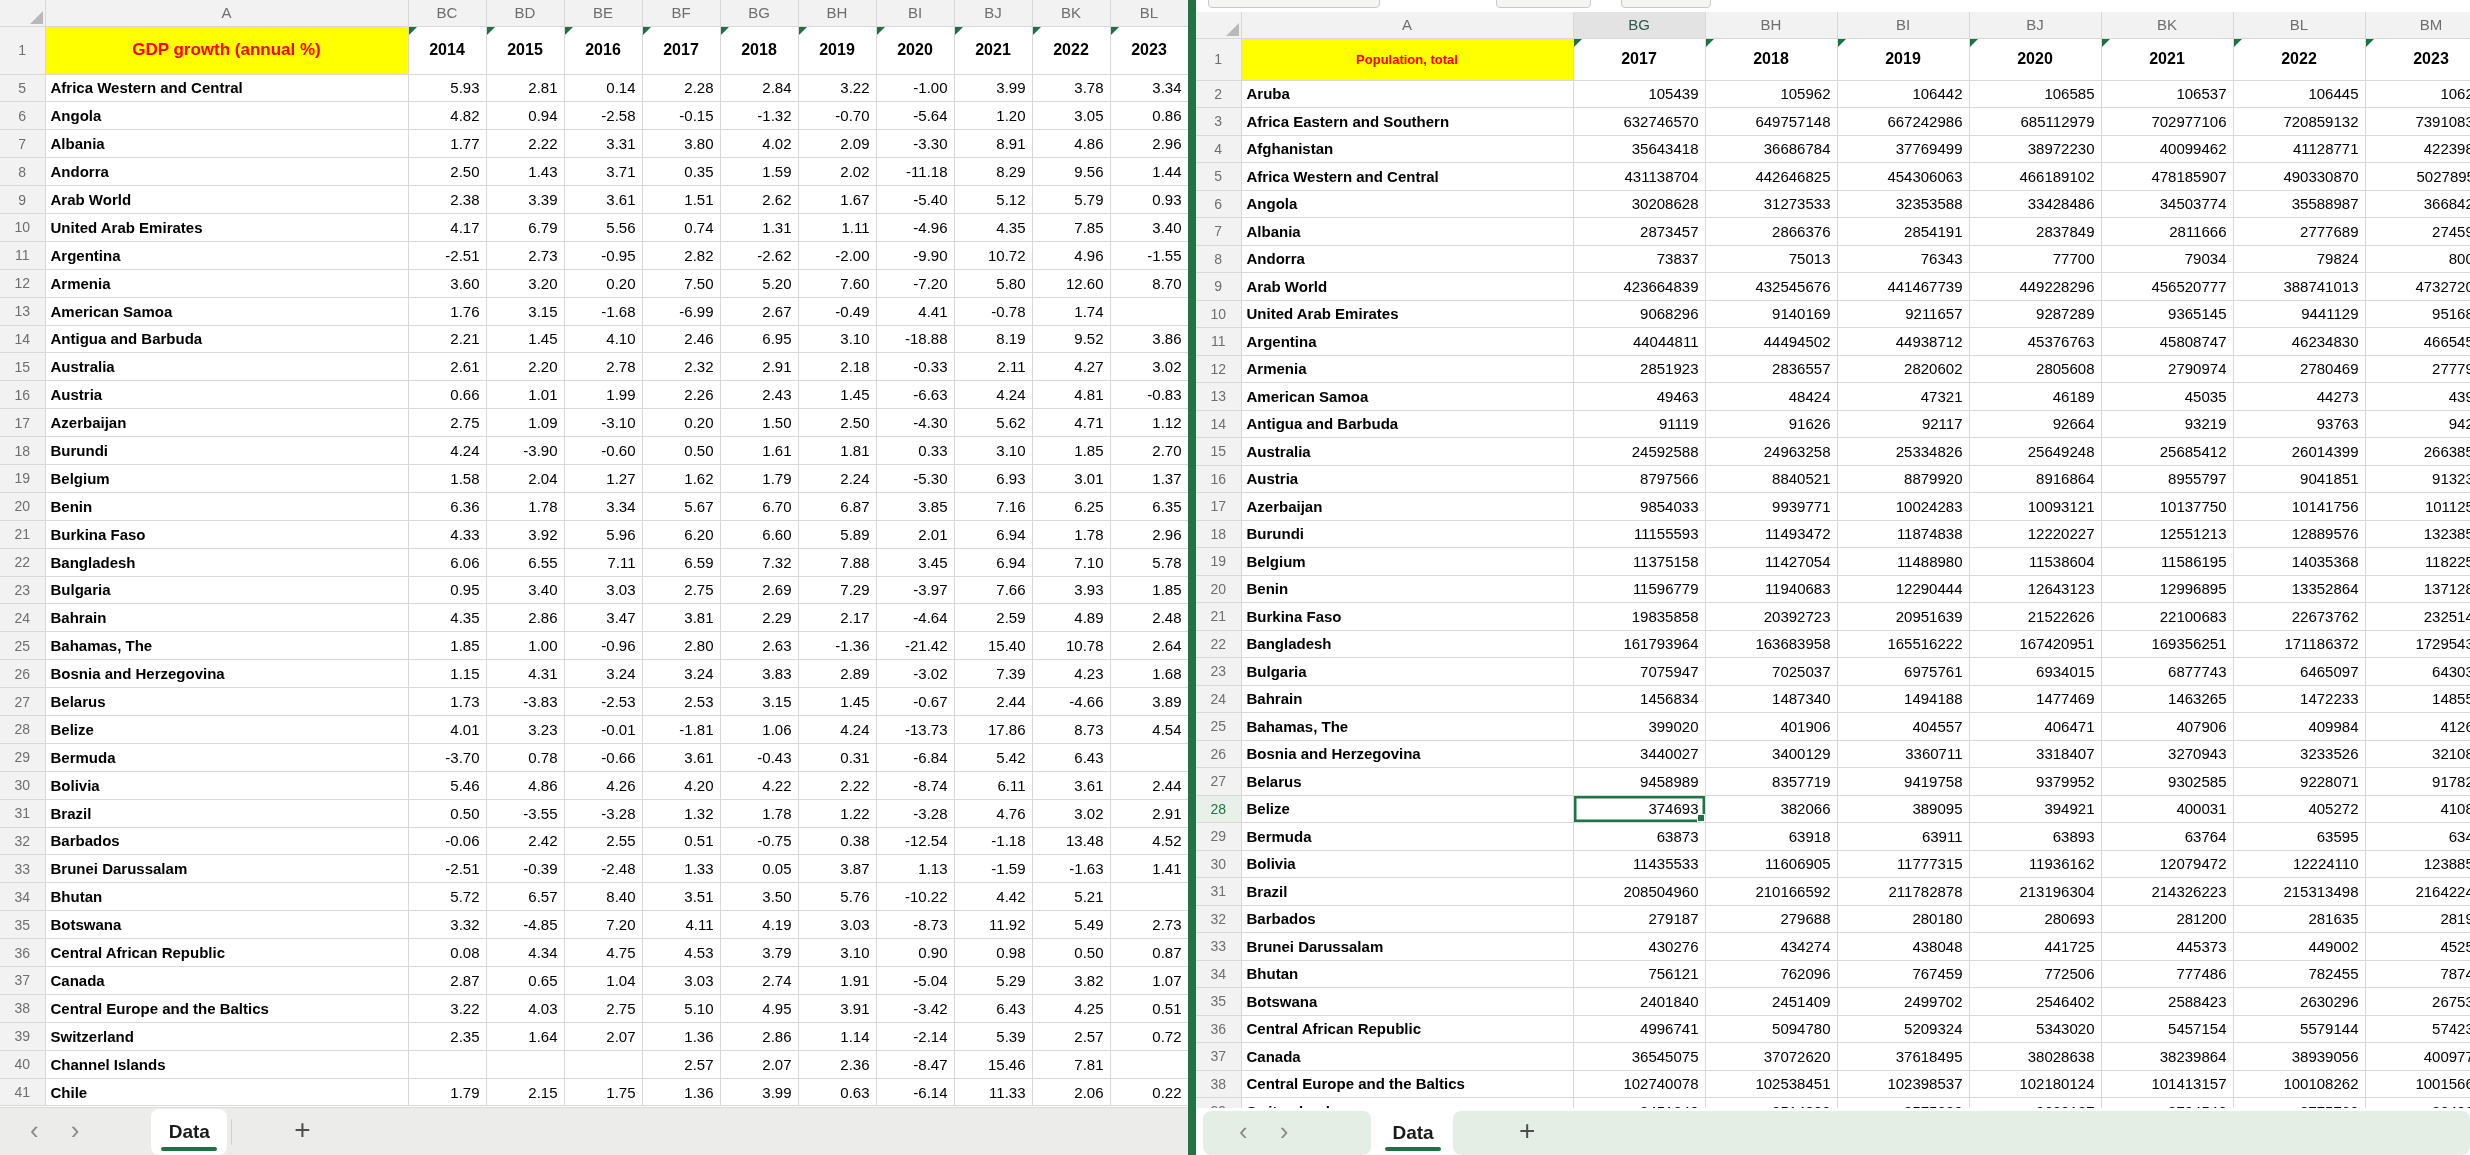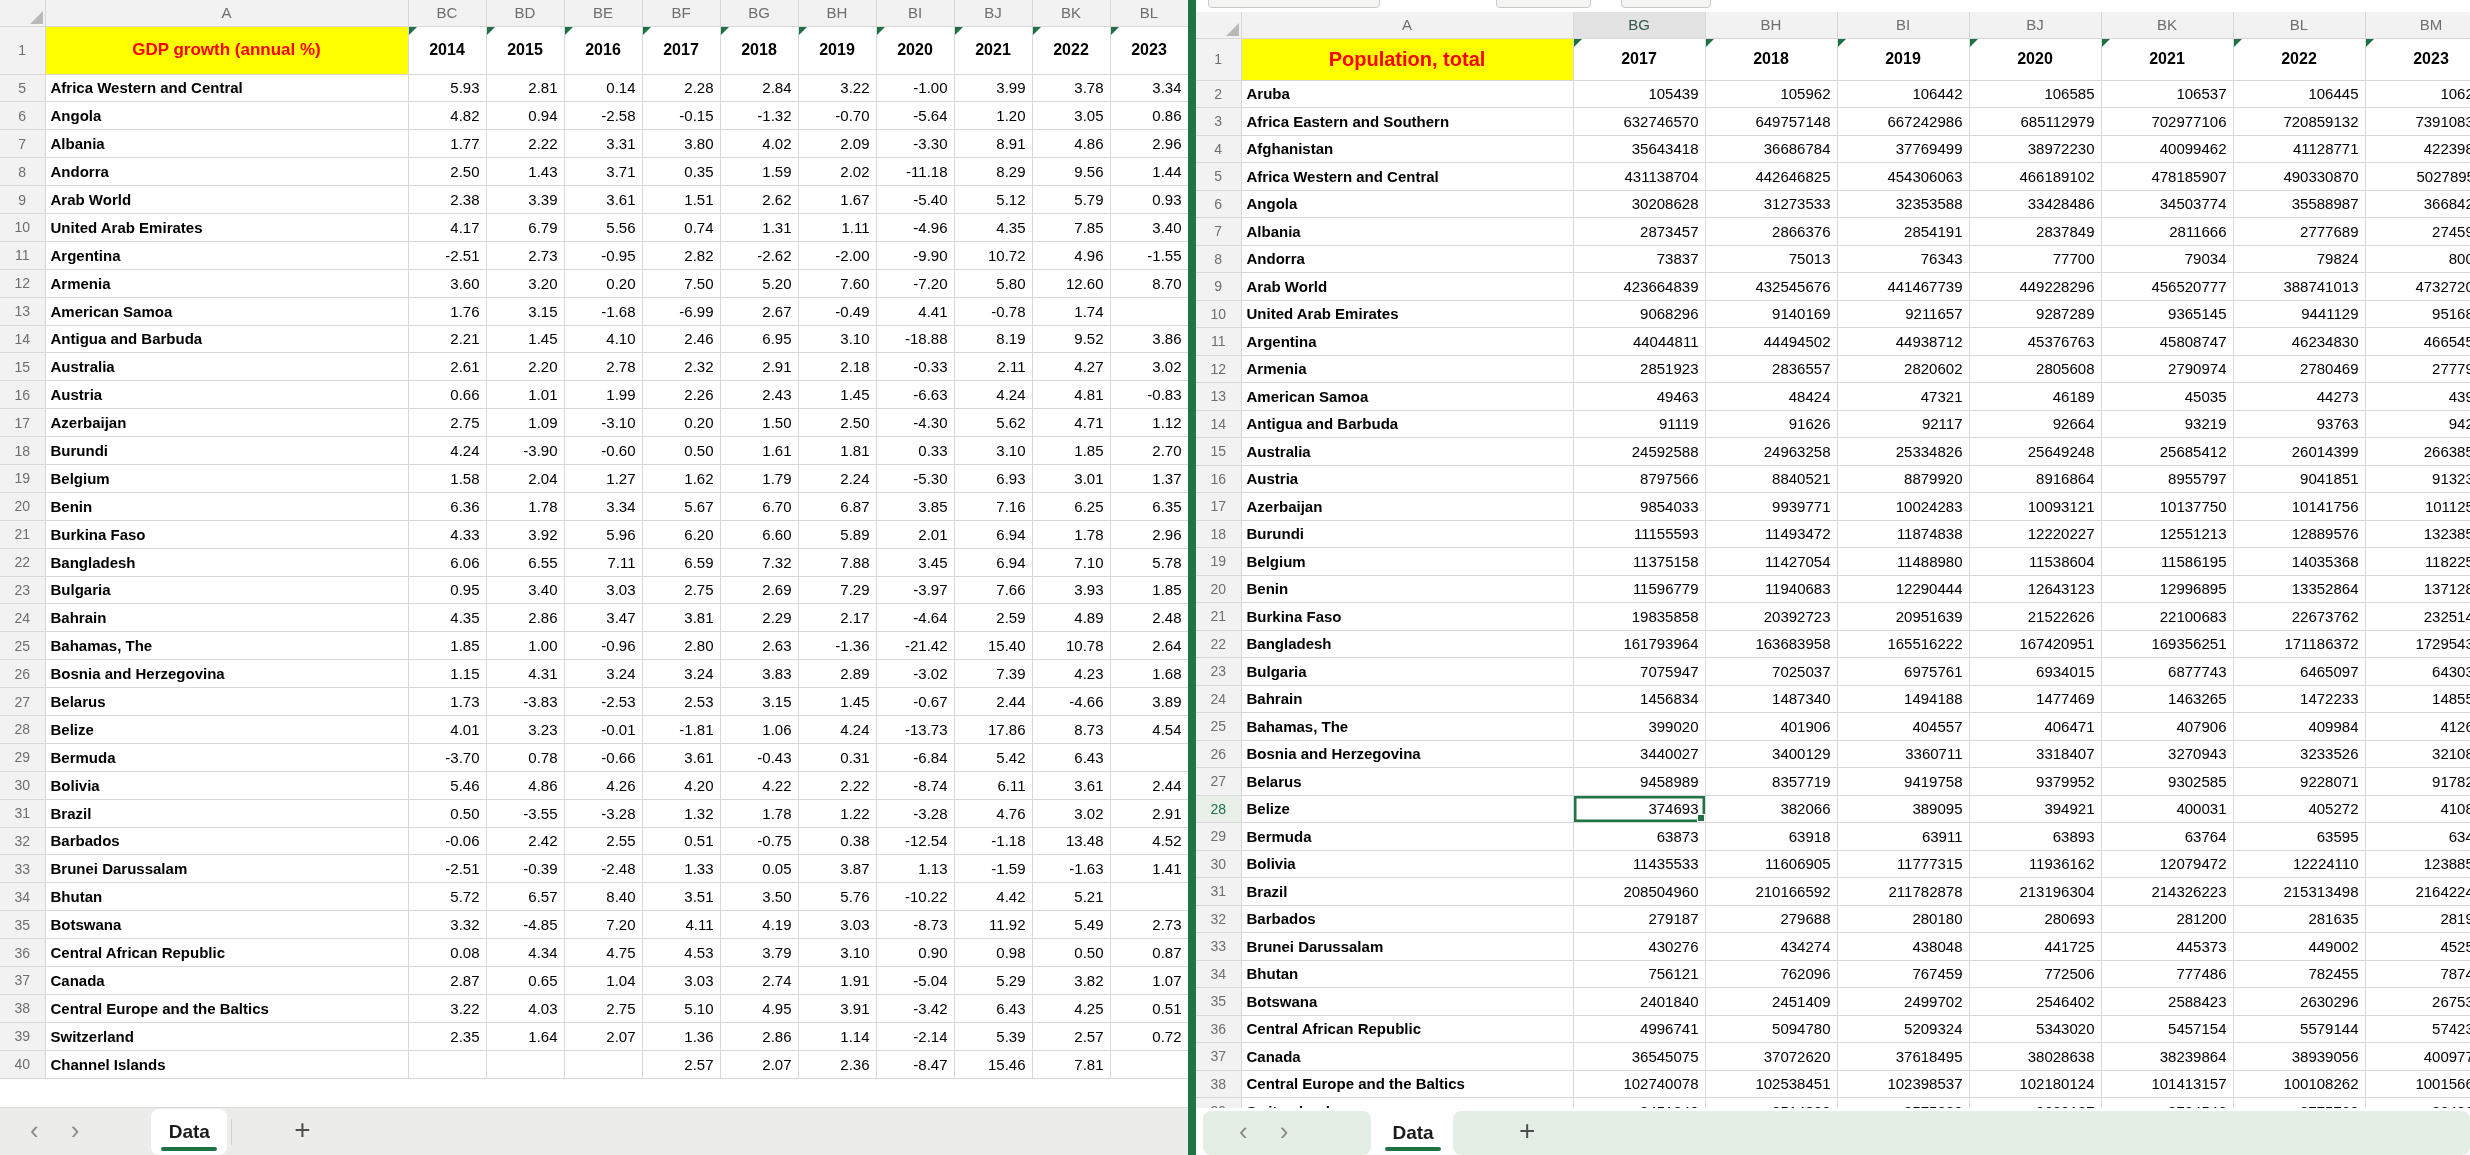--- a/index.html
+++ b/index.html
@@ -29,21 +29,21 @@
   .colhdr { font-size:15px; text-align:center; }
   .gut    { font-size:14px; text-align:center; }
   .corner { position:relative; }
   .wedge  { position:absolute; right:2px; bottom:2px; width:0; height:0;
             border-bottom:13px solid #b9b9b9; border-left:13px solid transparent; }
 
   .selcol { background:#e3e3e3; color:#33584a; border-bottom:2.5px solid #217346; }
   .selgut { background:#e9efe9; color:#217346; border-right:2.5px solid #217346; }
 
   .titlecell { background:#ffff00; color:#ff0000; font-weight:bold; text-align:center; font-size:17px; }
-  .win-right .titlecell { font-size:20px; }
+  .win-right .titlecell { font-size:13px; }
 
   .yearcell { position:relative; font-weight:bold; font-size:16px; text-align:center; color:#000; }
   .tri { position:absolute; top:0; left:0; width:0; height:0;
          border-top:8px solid #1e7145; border-right:8px solid transparent; }
 
   .country { font-weight:bold; font-size:15px; color:#000; padding-left:5px; text-align:left; }
   .num { font-size:15px; color:#000; text-align:right; padding-right:6px; }
 
   .selcell { position:relative; box-shadow:inset 0 0 0 2.5px #217346; }
   .handle  { position:absolute; right:0px; bottom:0px; width:8px; height:8px;
@@ -625,20 +625,34 @@
               <td class="num"></td>
               <td class="num"></td>
               <td class="num">2.57</td>
               <td class="num">2.07</td>
               <td class="num">2.36</td>
               <td class="num">-8.47</td>
               <td class="num">15.46</td>
               <td class="num">7.81</td>
               <td class="num"></td>
             </tr>
+            <tr style="height:27.9px">
+              <td class="gut">41</td>
+              <td class="country">Chile</td>
+              <td class="num">1.79</td>
+              <td class="num">2.15</td>
+              <td class="num">1.75</td>
+              <td class="num">1.36</td>
+              <td class="num">3.99</td>
+              <td class="num">0.63</td>
+              <td class="num">-6.14</td>
+              <td class="num">11.33</td>
+              <td class="num">2.06</td>
+              <td class="num">0.22</td>
+            </tr>
           </tbody>
         </table>
       </div>
     <div class="tabbar">
       <span class="chev chev-l">‹</span>
       <span class="chev chev-r">›</span>
       <div class="sheettab">
         <span class="tablabel">Data</span>
         <span class="tabunderline"></span>
       </div>

